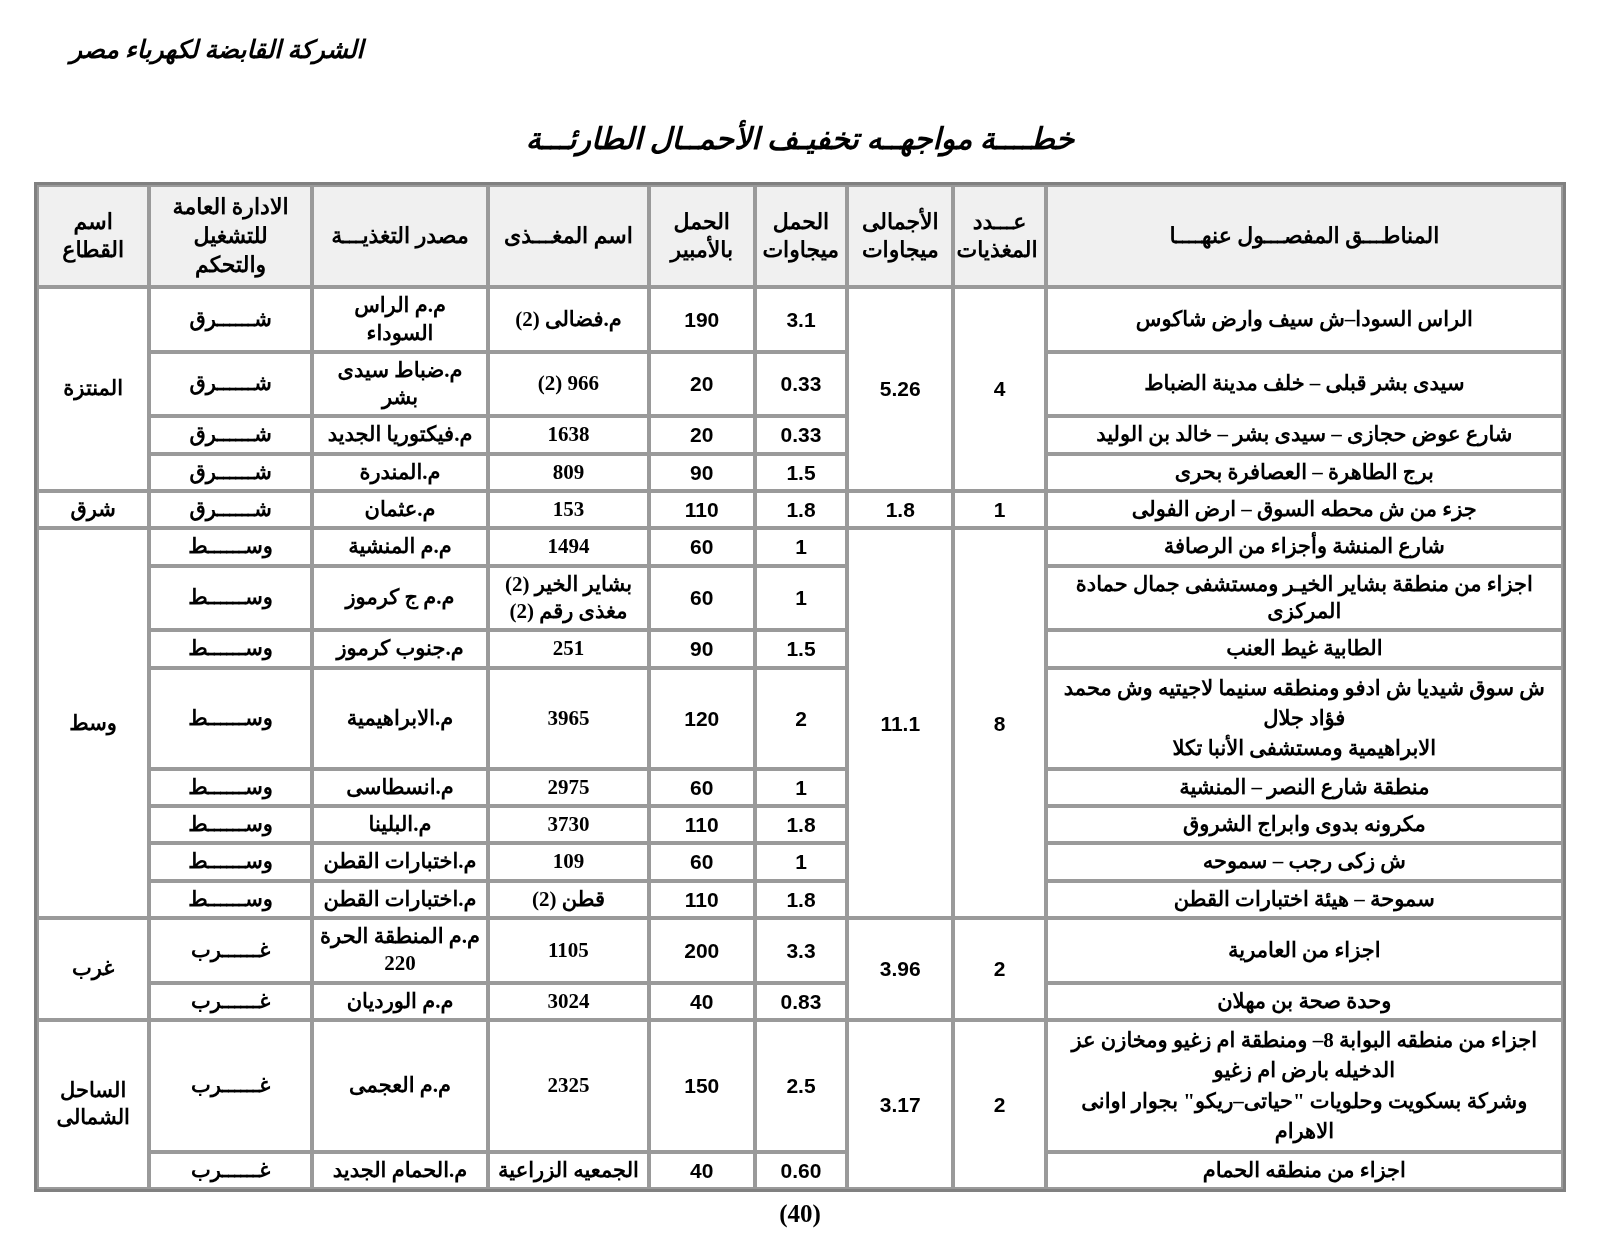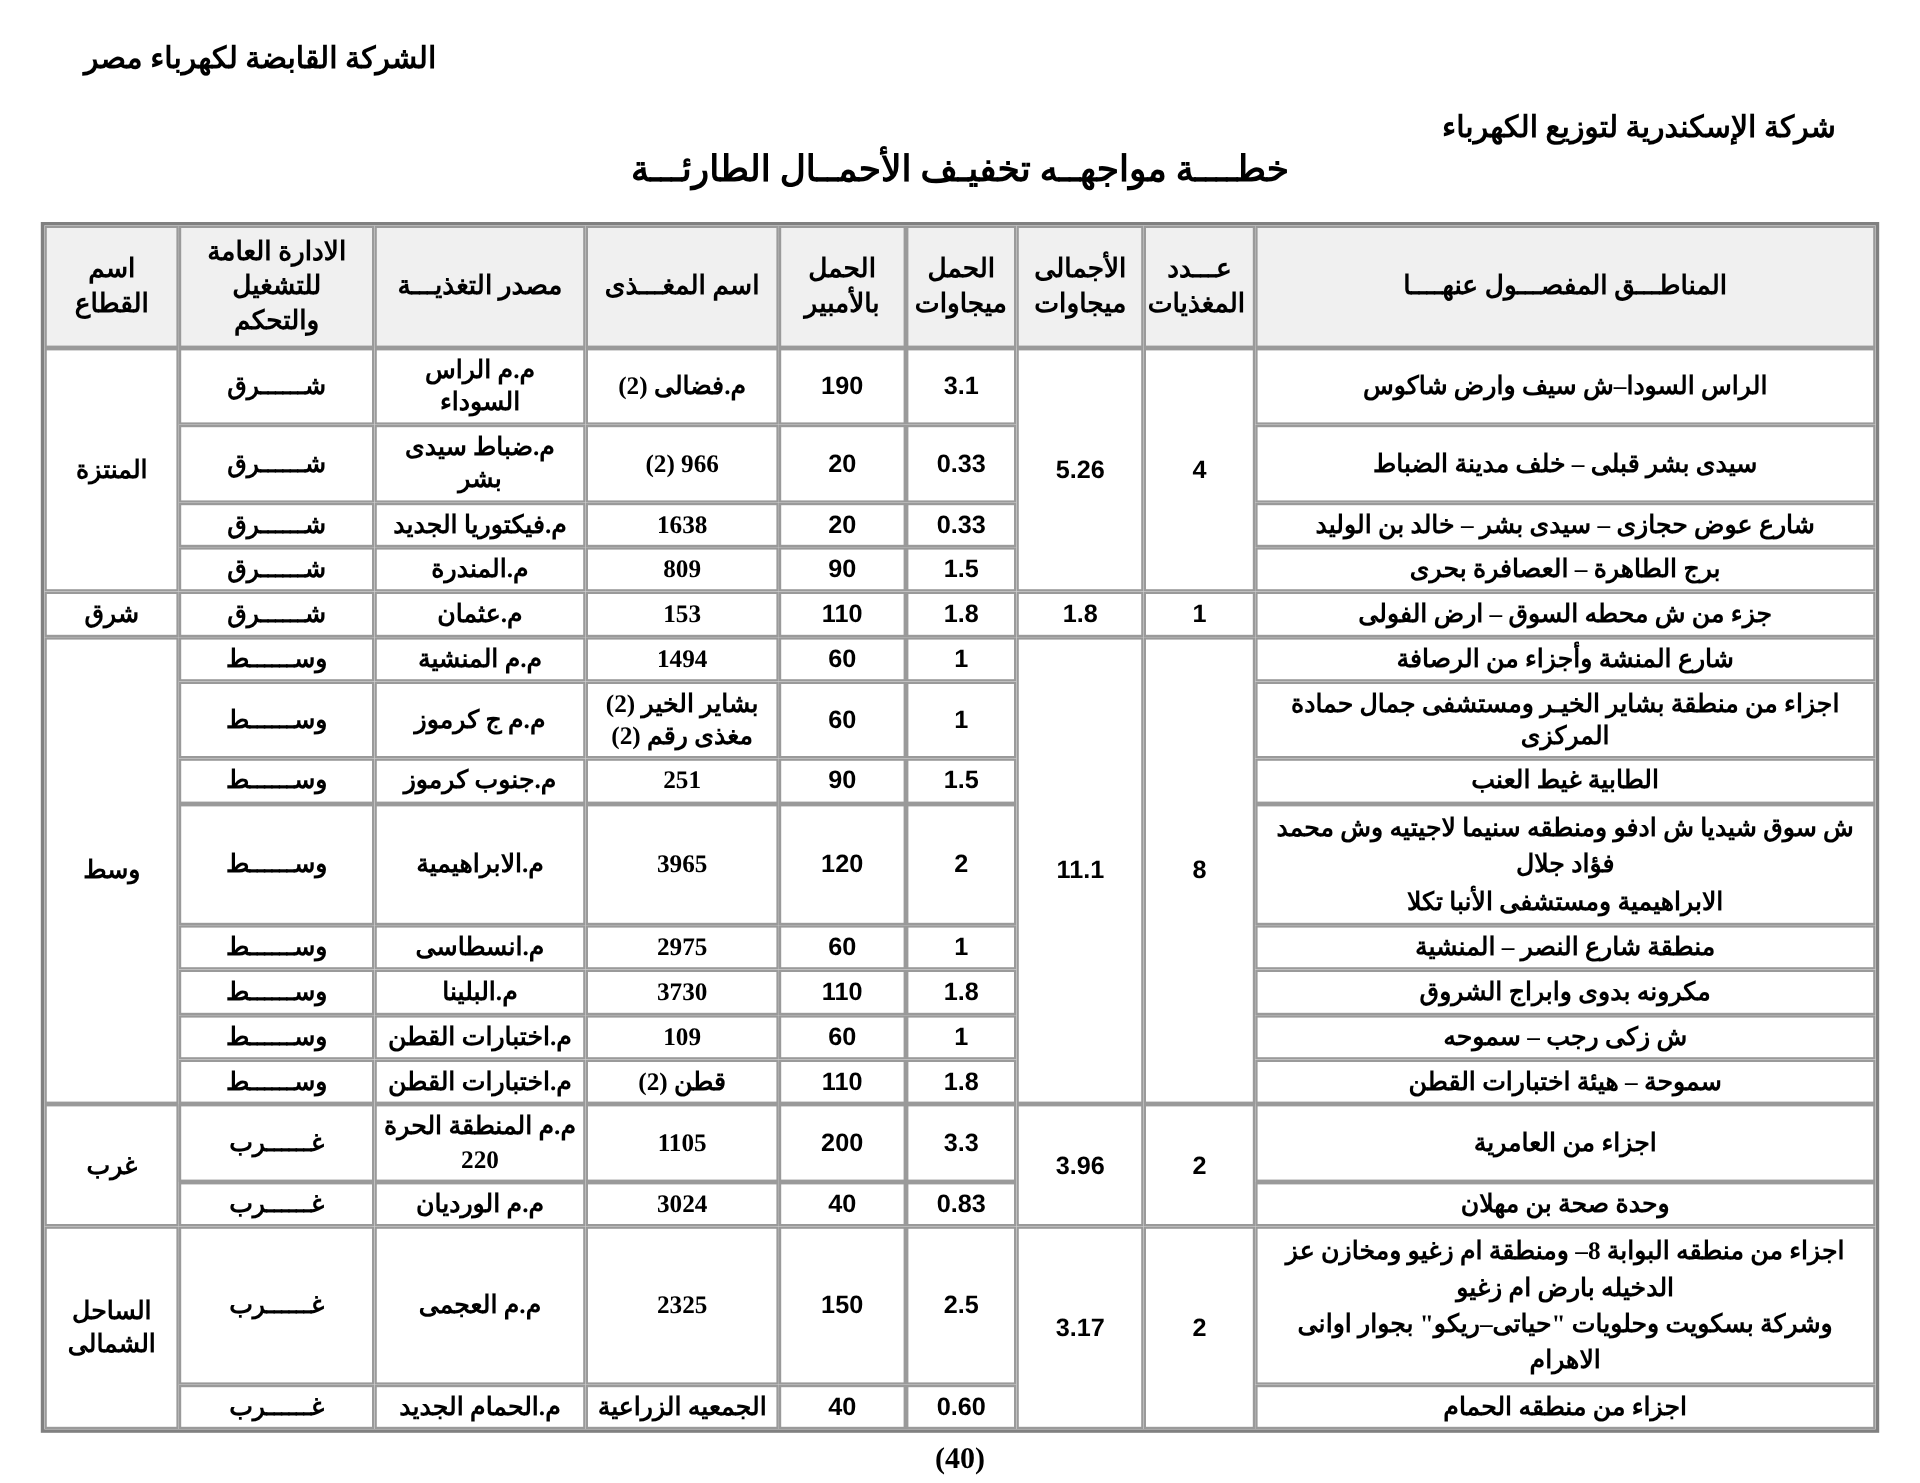--- a/index.html
+++ b/index.html
@@ -7,30 +7,30 @@
     width:1600px;height:1236px;
     background:#ffffff;
     font-family:"Liberation Serif","DejaVu Serif",serif;
     color:#000000;
     direction:rtl;
     overflow:hidden;
   }
   .page{position:relative;width:1600px;height:1236px;box-sizing:border-box;padding:0;}
 
   
-  .hdr{padding:34px 70px 0 70px;}
+  .hdr{padding:34px 70px 0 70px;font-style:italic;}
   .hdr-row{display:flex;justify-content:space-between;align-items:baseline;}
   .org-line{text-align:left;}
   .org-title{font-size:25px;font-weight:bold;line-height:1.25;white-space:nowrap;}
   .org-sub{font-size:25px;font-weight:bold;line-height:1.25;white-space:nowrap;}
   .grp-line{font-size:25px;font-weight:bold;white-space:nowrap;direction:rtl;}
   .spacer-a{height:26px;}
   .doc-title{
     text-align:center;font-size:30px;font-weight:bold;
-    margin-bottom:0;letter-spacing:0px;
+    margin-top:30px;margin-bottom:0;letter-spacing:0px;
   }
 
   
   .tbl-wrap{padding:0 34px;margin-top:26px;}
   table.plan{
     width:1532px;border-collapse:separate;border-spacing:0;
     table-layout:fixed;
     border:3px solid #808080;
     background:#ffffff;
   }
@@ -77,21 +77,20 @@
 
   <div class="hdr">
     <div class="hdr-row">
       <div style="flex:1"></div>
       <div class="org-line">
         <div class="org-title">الشركة القابضة لكهرباء مصر</div>
       </div>
     </div>
     <div class="spacer-a"></div>
     <div class="hdr-row">
-      <div class="org-sub">شركة الإسكندرية لتوزيع الكهرباء</div>
     </div>
     <div class="doc-title">خطــــة مواجهــه تخفيـف الأحمــال الطارئـــة</div>
   </div>
 
   <div class="tbl-wrap">
     <table class="plan">
       <colgroup>
         <col class="c-areas">
           <col class="c-count">
           <col class="c-total">

